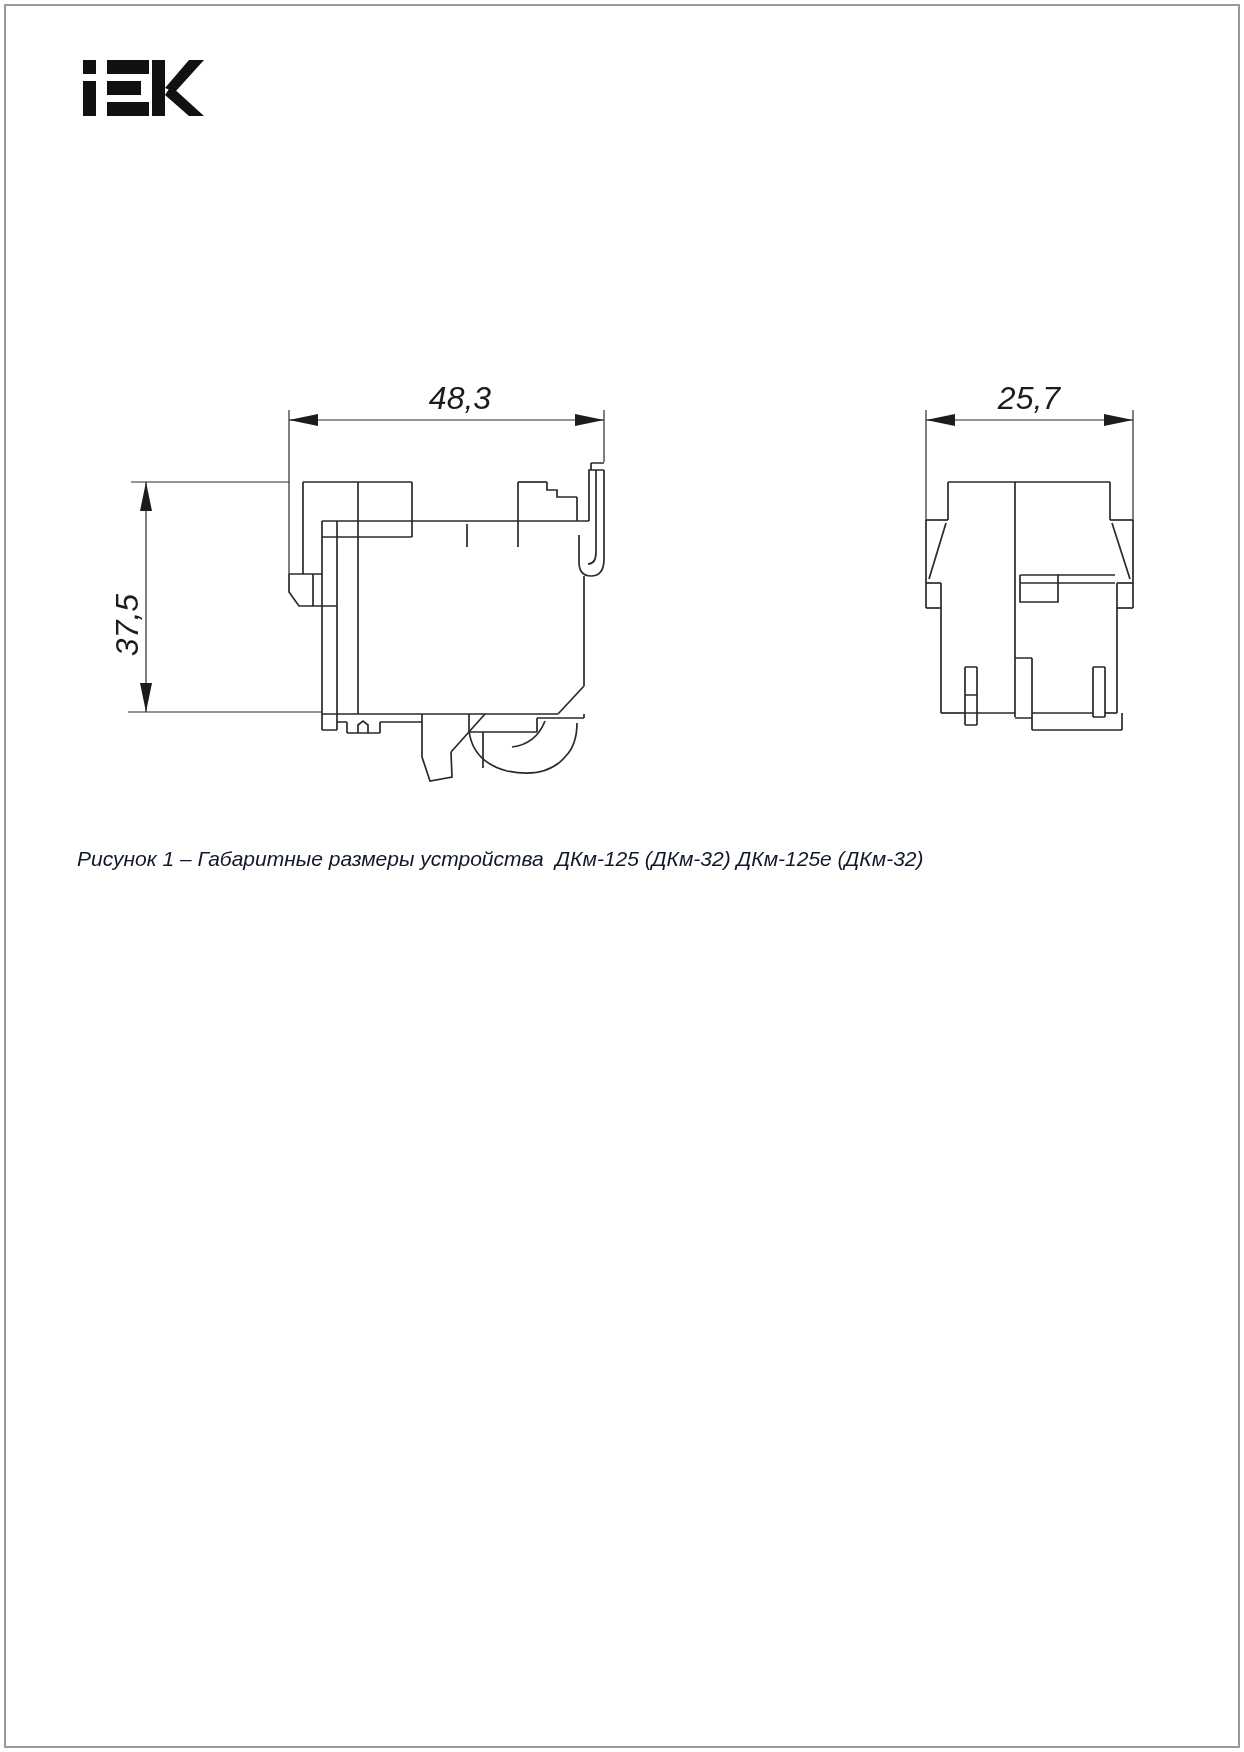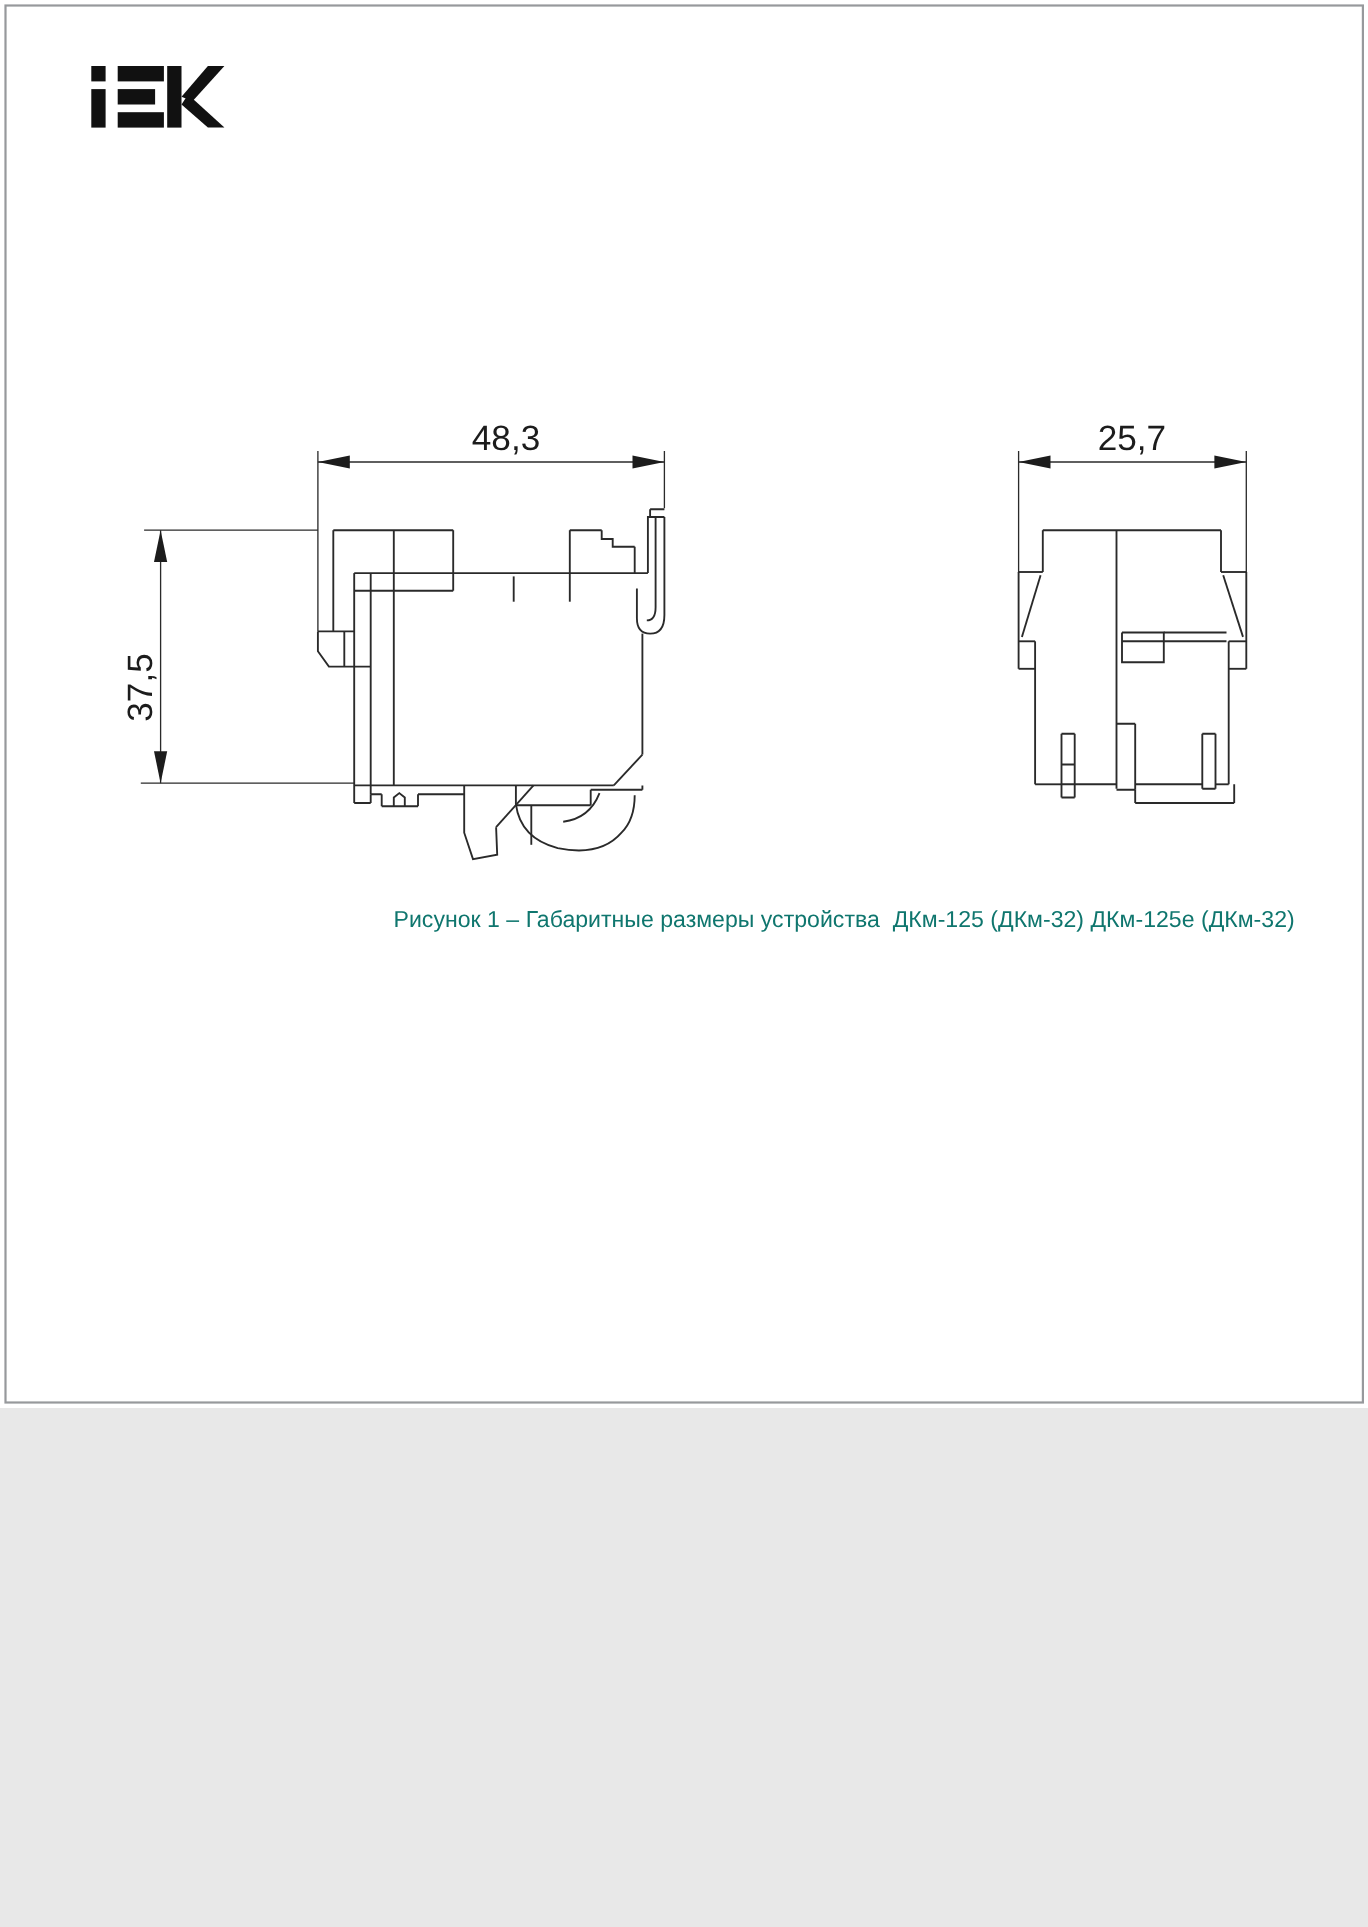--- a/index.html
+++ b/index.html
@@ -1,22 +1,23 @@
 <!DOCTYPE html>
 <html><head>
 <meta charset="utf-8">
 <style>
   html, body { margin: 0; padding: 0; background: #e8e8e8; }
   .page {
     position: relative;
     width: 1244px;
-    height: 1280px;
+    height: 1752px;
     background: #ffffff;
     font-family: "Liberation Sans", sans-serif;
     overflow: hidden;
+    font-style: italic;
   }
   .sheet-border {
     position: absolute;
     inset: 4px;
     border: 2px solid #97999c;
     pointer-events: none;
   }
   .logo {
     position: absolute;
     left: 80px;
@@ -45,27 +46,26 @@
     stroke: none;
   }
   .drawing text {
     fill: #1c1c1c;
     font-family: "Liberation Sans", sans-serif;
     font-size: 32px;
   }
   .caption {
     position: absolute;
     left: 77px;
-    top: 824px;
+    top: 846px;
     width: 1100px;
     font-size: 21px;
     line-height: 26px;
-    color: #0f766e;
+    color: #0f172a;
     white-space: pre-wrap;
-    text-align: right;
   }
 </style>
 </head>
 <body>
 
 <div class="page">
   <div class="sheet-border"></div>
 
   <svg class="logo" viewBox="0 0 130 66" role="img" aria-label="IEK">
     <g fill="#111111">

